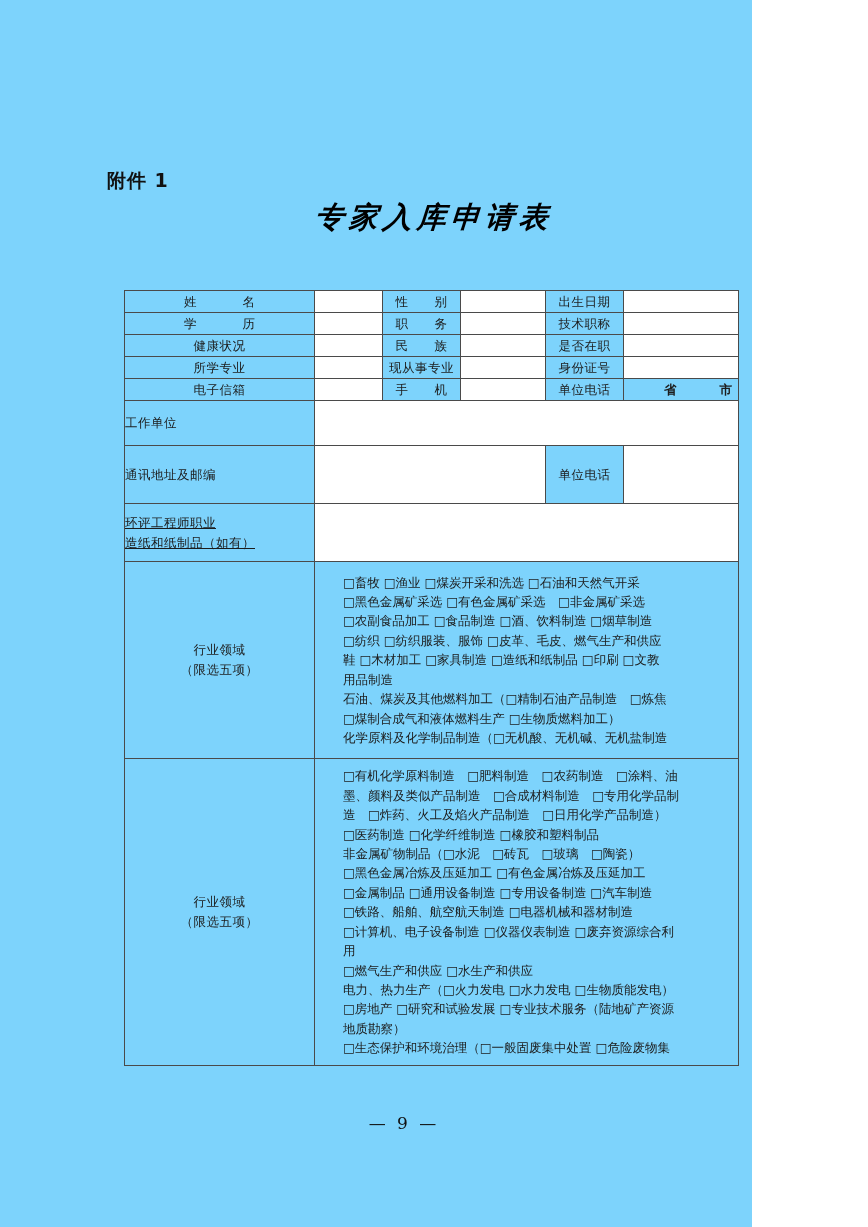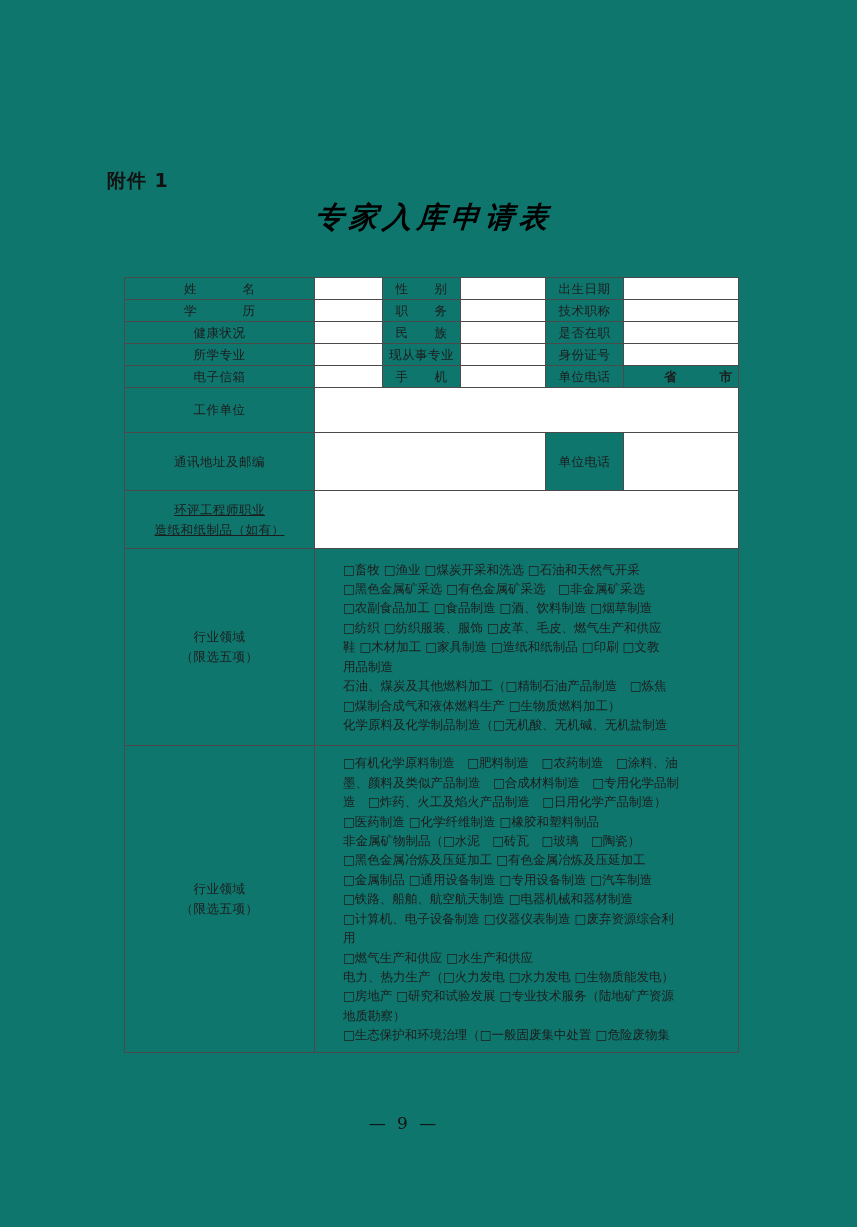--- a/index.html
+++ b/index.html
@@ -12,23 +12,23 @@
     height: 1227px;
     position: relative;
     font-family: "DejaVu Sans", "Liberation Sans", sans-serif;
     color: #1a1a1a;
     overflow: hidden;
   }
 
   .page {
     position: absolute;
     top: 0; left: 0;
-    width: 857px;
+    width: 752px;
     height: 1227px;
-    background: #0f766e;
+    background: #7dd3fc;
   }
 
   
   #attachment-label {
     position: absolute;
     left: 107px;
     top: 168px;
     font-size: 19px;
     font-weight: 700;
     letter-spacing: 1px;
@@ -49,21 +49,21 @@
     letter-spacing: 5px;
     color: #000;
     font-family: "DejaVu Serif", "Liberation Serif", serif;
     transform: skewX(-4deg);
   }
 
   
   #form-table {
     position: absolute;
     left: 124px;
-    top: 277px;
+    top: 290px;
     width: 614px;
     border-collapse: collapse;
     table-layout: fixed;
   }
   #form-table td {
     border: 1px solid #4a4a4a;
     padding: 0;
     vertical-align: middle;
     font-size: 12.5px;
     color: #1c1c1c;
@@ -77,21 +77,20 @@
     letter-spacing: 0.5px;
     white-space: nowrap;
   }
   .lbl-wide {
     letter-spacing: 7px;
     text-indent: 7px;
   }
   .blank { background: #fff; }
 
   .tall-lbl {
-    text-align: center;
     line-height: 1.55;
     letter-spacing: 0.5px;
   }
 
   
   .ind-lbl {
     text-align: center;
     line-height: 1.6;
     letter-spacing: 0.5px;
     font-size: 12.5px;

